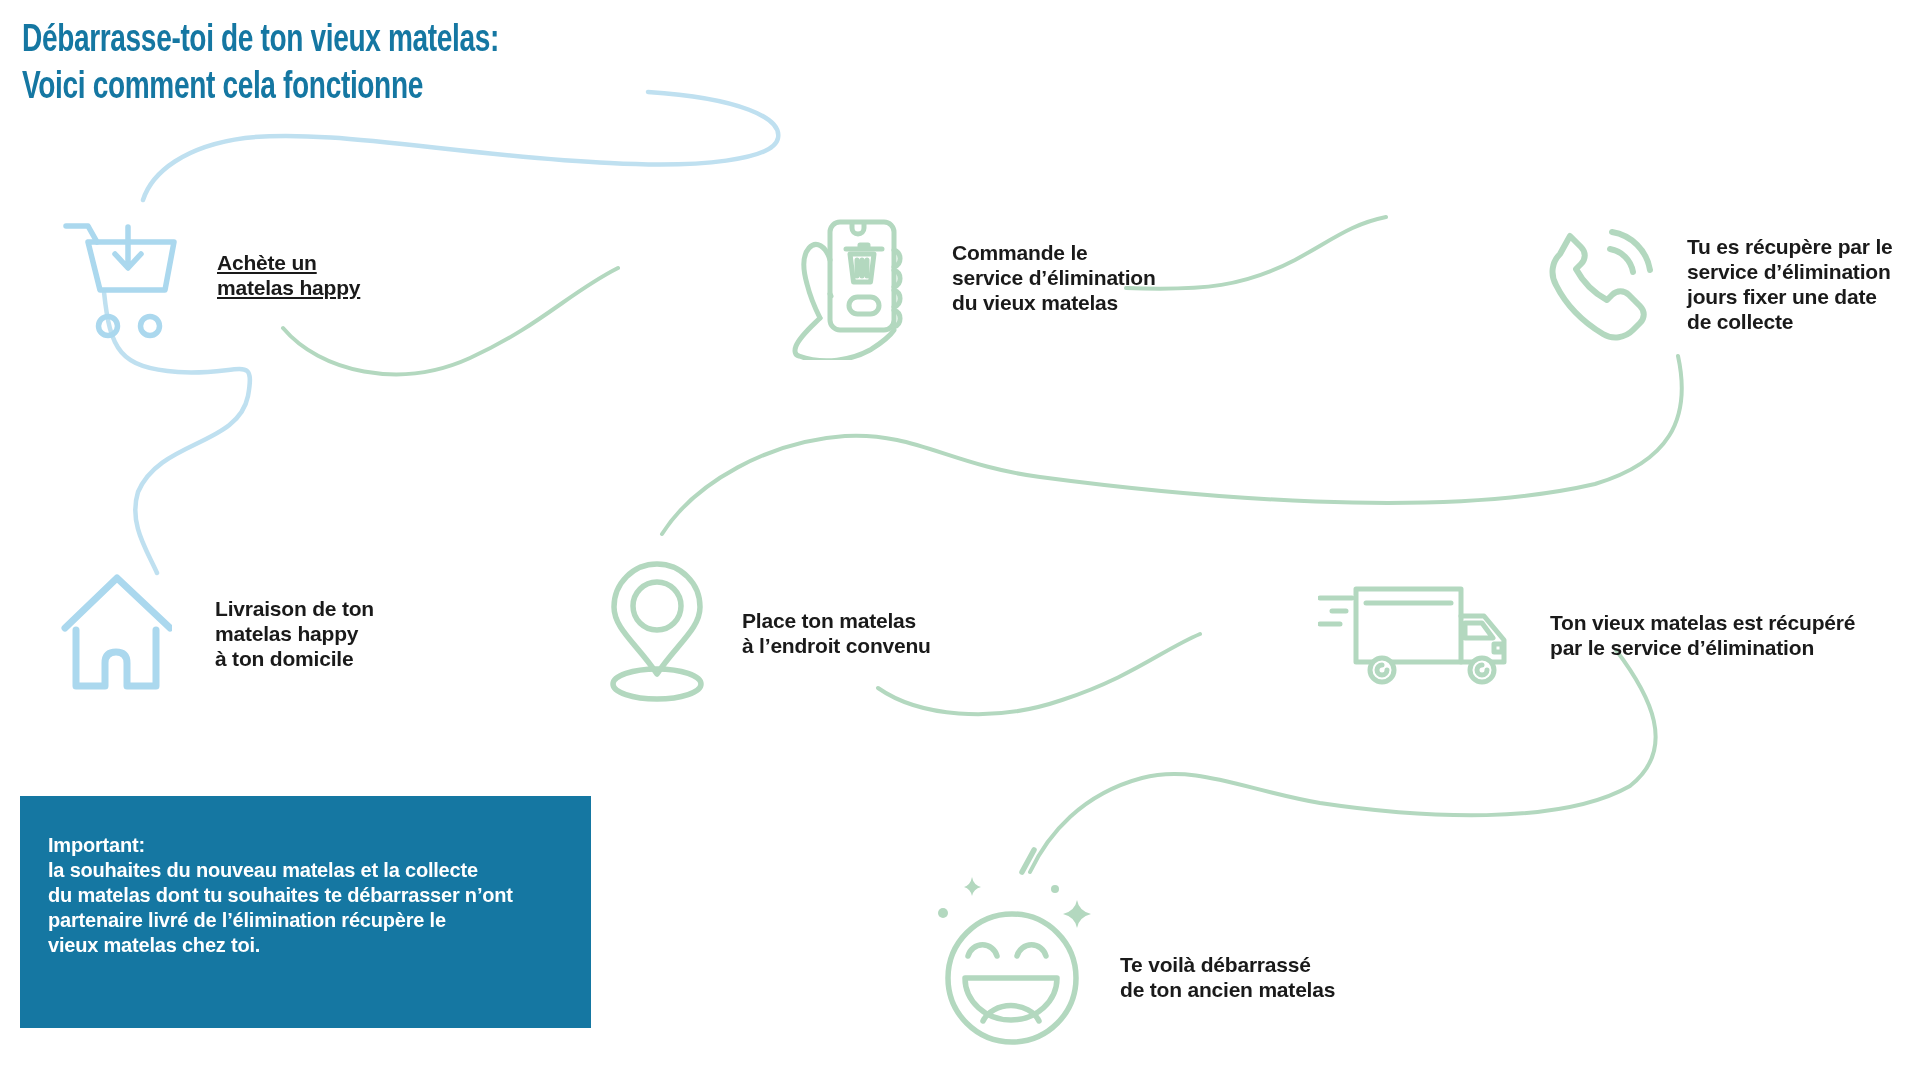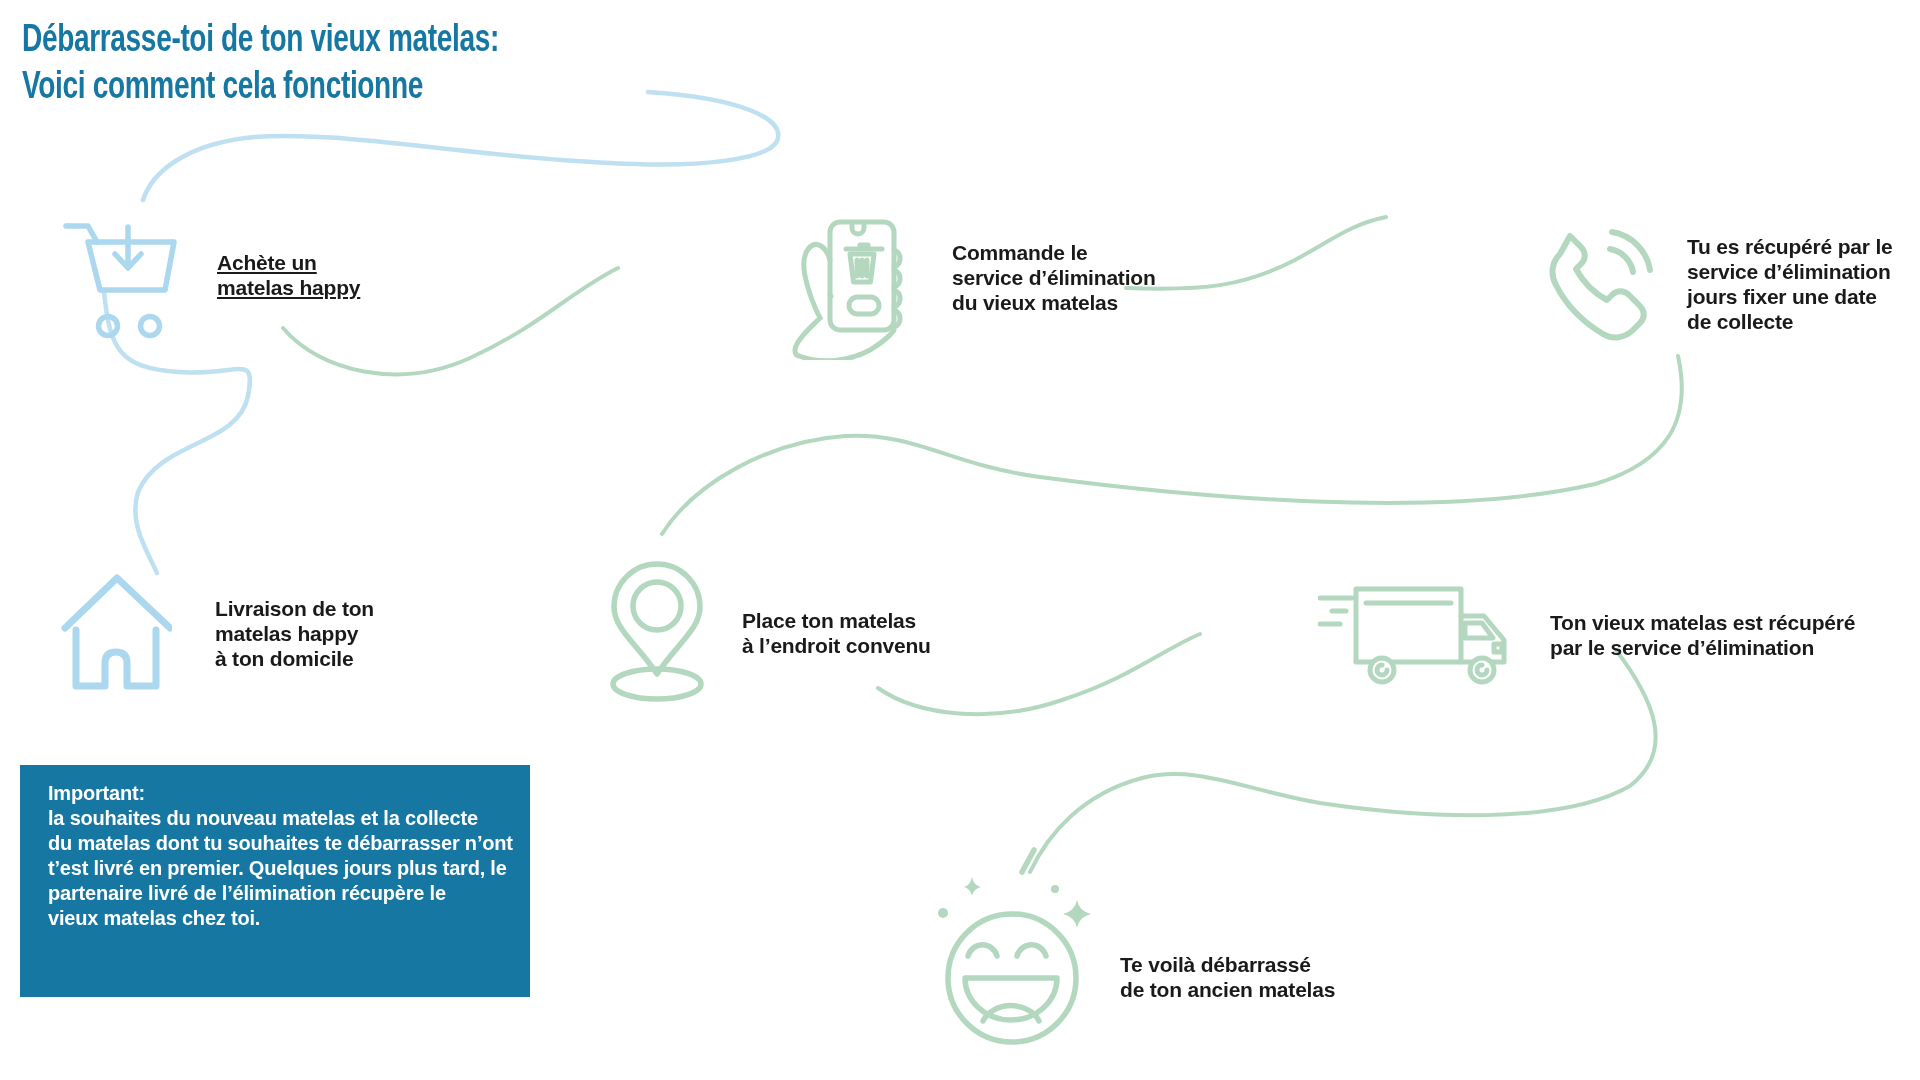--- a/index.html
+++ b/index.html
@@ -13,22 +13,22 @@
   .label{position:absolute;color:#1a1a1a;font-weight:700;font-size:21px;line-height:25px;
          letter-spacing:-0.2px;white-space:nowrap;}
   
   .s1-icon{left:62px;top:220px;}   .s1-label{left:217px;top:250px;text-decoration:underline;}
   .s2-icon{left:792px;top:218px;}  .s2-label{left:952px;top:240px;}
   .s3-icon{left:1548px;top:222px;} .s3-label{left:1687px;top:234px;}
   .s4-icon{left:60px;top:568px;}   .s4-label{left:215px;top:596px;}
   .s5-icon{left:606px;top:556px;}  .s5-label{left:742px;top:608px;}
   .s6-icon{left:1318px;top:583px;} .s6-label{left:1550px;top:610px;}
   .s7-icon{left:933px;top:846px;}  .s7-label{left:1120px;top:952px;}
-  .important{position:absolute;left:20px;top:765px;width:510px;height:232px;background:#1577A2;
-             z-index:1;box-sizing:border-box;padding:16px 18px 0 28px;color:#ffffff;
+  .important{position:absolute;left:20px;top:796px;width:571px;height:232px;background:#1577A2;
+             z-index:1;box-sizing:border-box;padding:37px 18px 0 28px;color:#ffffff;
              font-weight:700;font-size:20px;line-height:25px;letter-spacing:-0.2px;}
   .important div{white-space:nowrap;}
   svg{display:block;}
 </style>
 </head>
 <body>
 
 <div class="canvas">
 
   <svg id="connectors" width="1920" height="1080" viewBox="0 0 1920 1080" fill="none">
@@ -88,21 +88,21 @@
   </div>
 
   <div class="icon s3-icon">
     <svg width="112" height="126" viewBox="0 0 112 126" fill="none" stroke="#B3D8BF" stroke-width="6" stroke-linecap="round" stroke-linejoin="round">
       <path d="M22,14 L33,25 C38,30 38,37 33,42 L28,47 C35,60 46,71 59,78 L64,73 C69,68 76,68 81,73 L92,84 C97,89 97,96 92,101 L85,108 C77,116 65,118 55,112 C35,100 18,83 8,63 C2,52 4,40 12,32 Z"></path>
       <path d="M64,10 A46,46 0 0 1 102,48"></path>
       <path d="M62,27 A28,28 0 0 1 85,50"></path>
     </svg>
   </div>
   <div class="label s3-label">
-    <div>Tu es récupéré par le</div>
+    <div>Tu es récupère par le</div>
     <div>service d’élimination</div>
     <div>jours fixer une date</div>
     <div>de collecte</div>
   </div>
 
   <div class="icon s4-icon">
     <svg width="112" height="122" viewBox="0 0 112 122" fill="none" stroke="#ABD8EE" stroke-width="7" stroke-linecap="round" stroke-linejoin="round">
       <path d="M5,60 L57,10 L110,60"></path>
       <path d="M16,62 V118 H45 V95 Q45,84 56,84 Q67,84 67,95 V118 H96 V62"></path>
     </svg>
@@ -162,18 +162,17 @@
   </div>
   <div class="label s7-label">
     <div>Te voilà débarrassé</div>
     <div>de ton ancien matelas</div>
   </div>
 
   <div class="important">
     <div>Important:</div>
     <div>la souhaites du nouveau matelas et la collecte</div>
     <div>du matelas dont tu souhaites te débarrasser n’ont</div>
-    <div>t’est livré en premier. Quelques jours plus tard, le</div>
     <div>partenaire livré de l’élimination récupère le</div>
     <div>vieux matelas chez toi.</div>
   </div>
 
 </div>
 
 </body></html>

